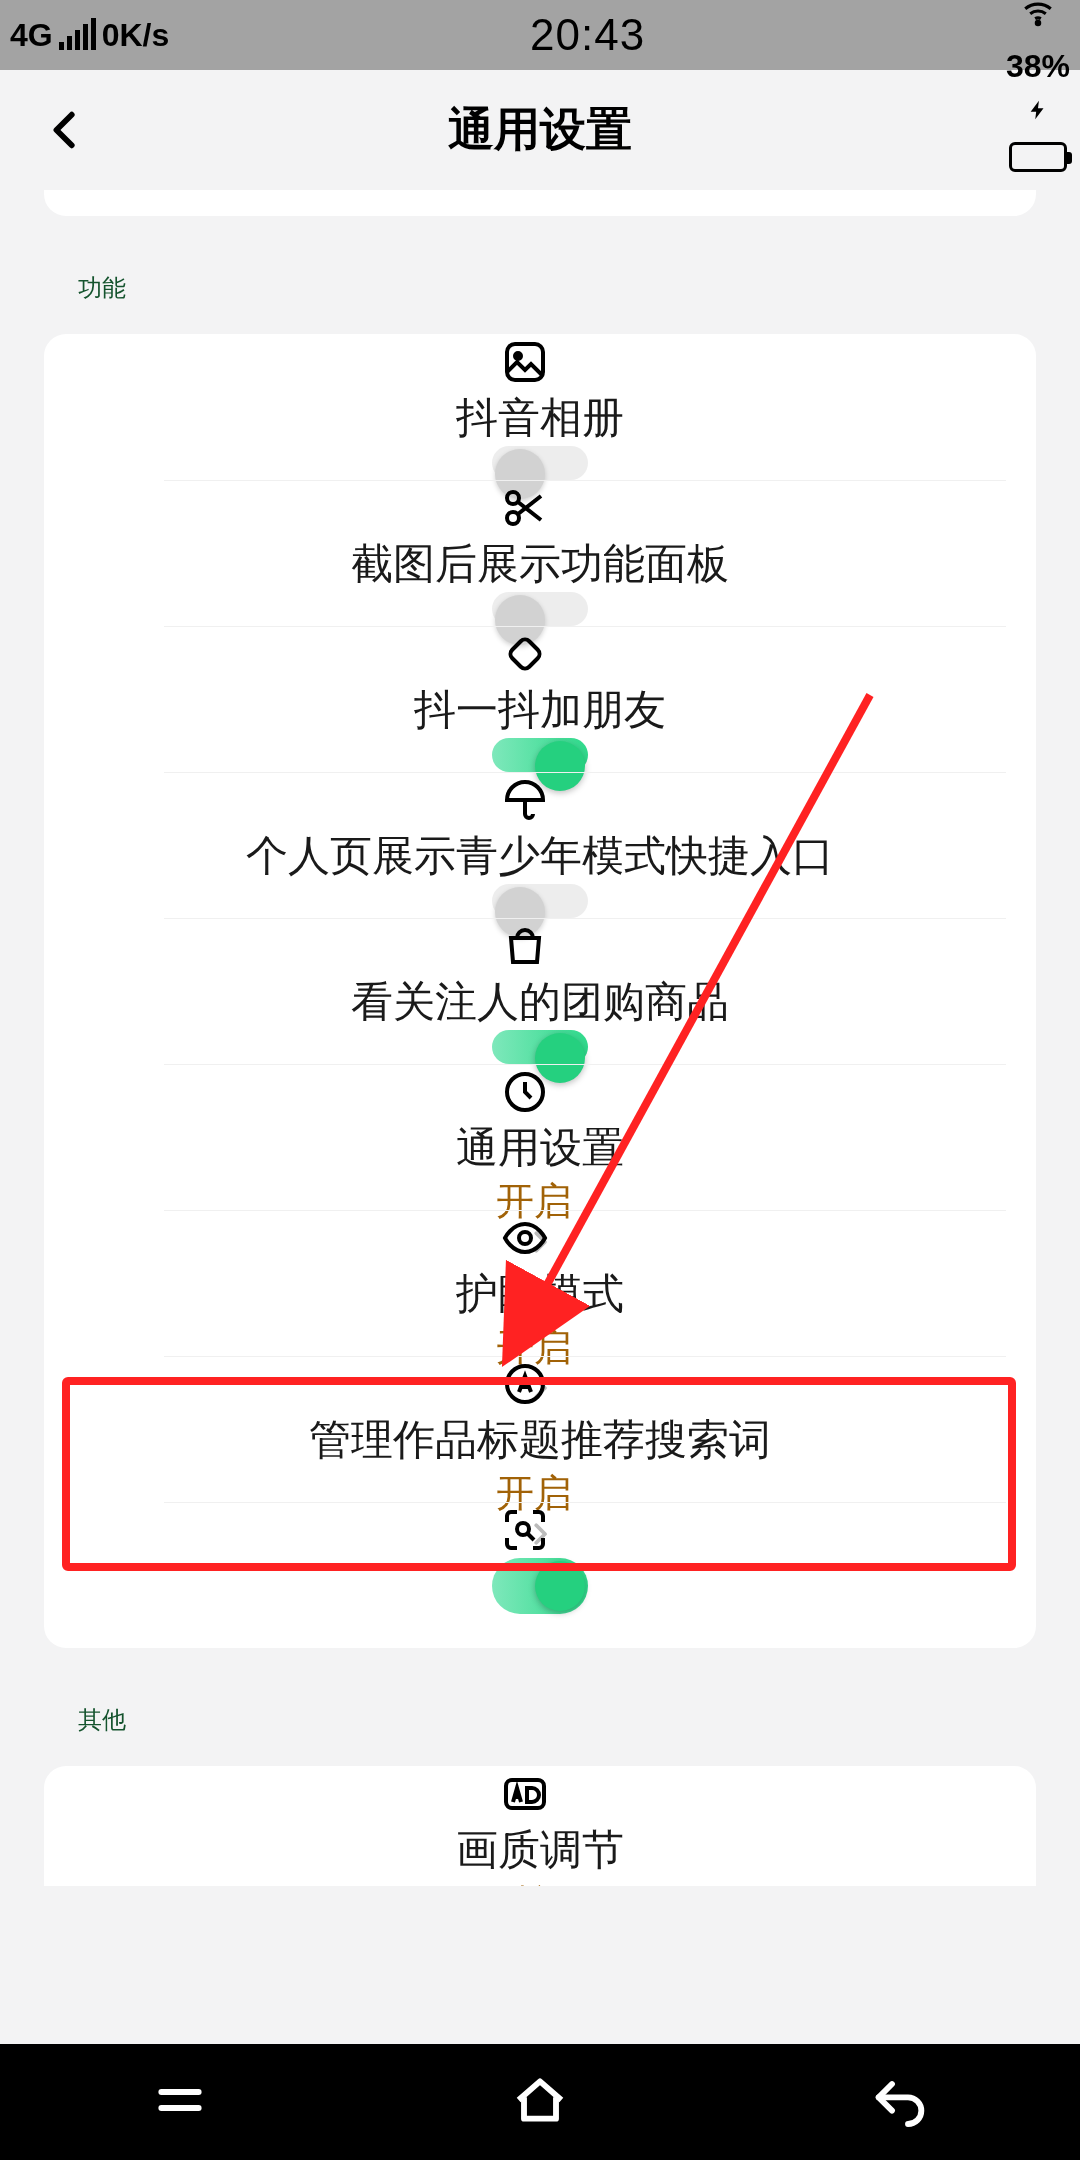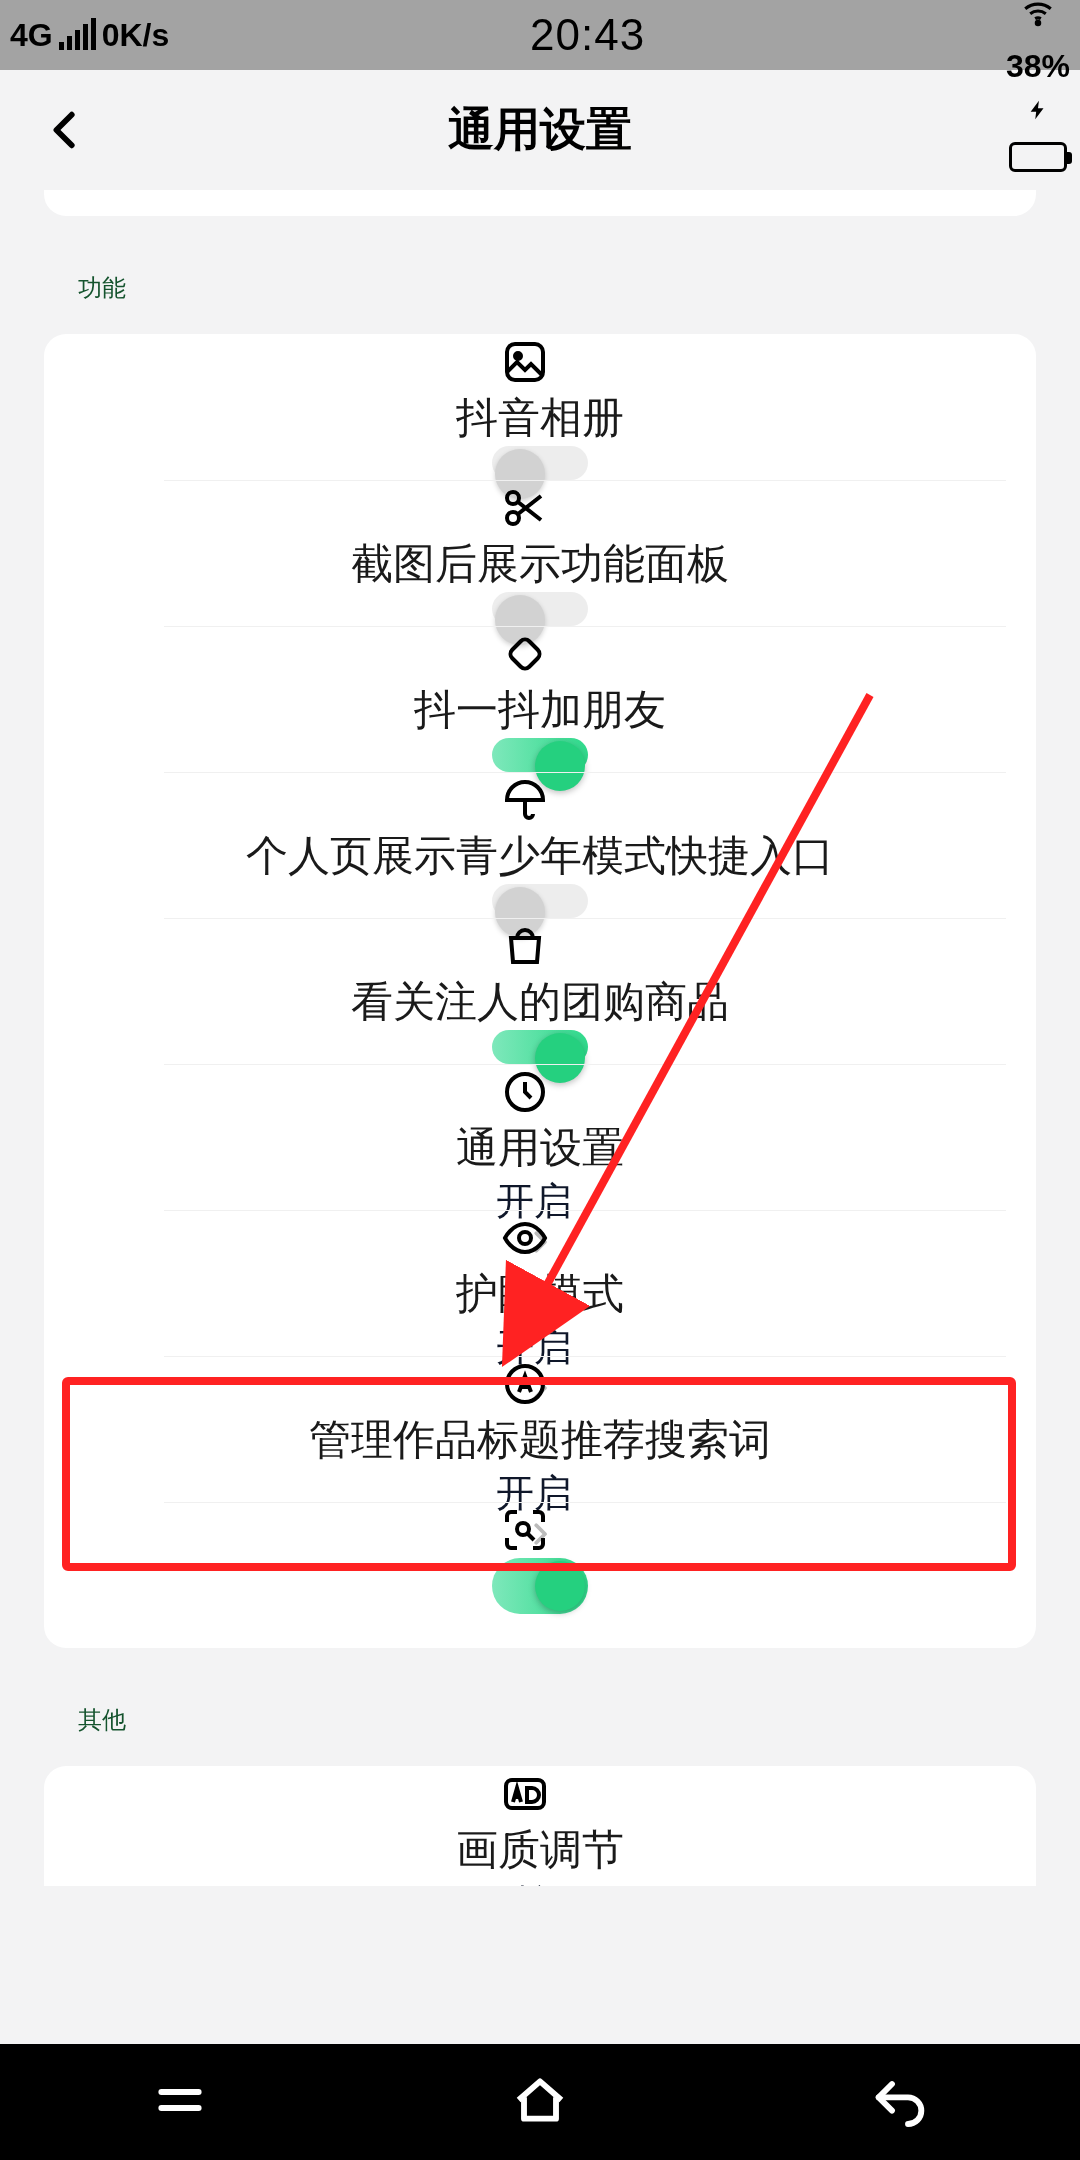--- a/index.html
+++ b/index.html
@@ -26,21 +26,21 @@
   .sliver { height: 26px; background:#fff; margin: 0 44px; border-radius: 0 0 22px 22px; }
   
   .section-label { font-size: 24px; color: #14532d; padding: 56px 78px 20px; }
   
   .card { background:#fff; margin: 10px 44px 0; border-radius: 22px; overflow:hidden; }
   .row { display:flex; align-items:center; height: 146px; padding: 0 34px; position:relative;flex-direction:column; }
   .row + .row::before { content:""; position:absolute; left: 120px; right: 30px; top:0; height:1px; background:#f0f0f0; }
   .row-icon { width: 56px; height: 56px; flex:0 0 56px; margin-right: 30px; display:flex; align-items:center; justify-content:center; }
   .row-icon svg { width:48px; height:48px; }
   .row-label { flex:1; font-size: 42px; color:#1a1a1a; font-weight:500; }
-  .row-value { font-size: 38px; color:#0f172a; margin-right: 12px; }
+  .row-value { font-size: 38px; color:#a16207; margin-right: 12px; }
   .chevron { width:30px; height:30px; }
   .chevron svg { width:100%; height:100%; }
   
   .toggle { width: 96px; height: 56px; border-radius: 28px; position:relative; }
   .toggle .knob { position:absolute; width:50px; height:50px; border-radius:50%; top:3px; background:#fff; box-shadow: 0 2px 6px rgba(0,0,0,0.25); }
   .toggle.off { background: linear-gradient(#ededed,#ededed); }
   .toggle.off .knob { left: 3px; background:#d2d2d2; box-shadow: 0 2px 5px rgba(0,0,0,0.18); }
   .toggle.on { background: linear-gradient(90deg,#7ee8bb,#2fd98b); }
   .toggle.on .knob { right:3px; background:#25d07f; }
   

